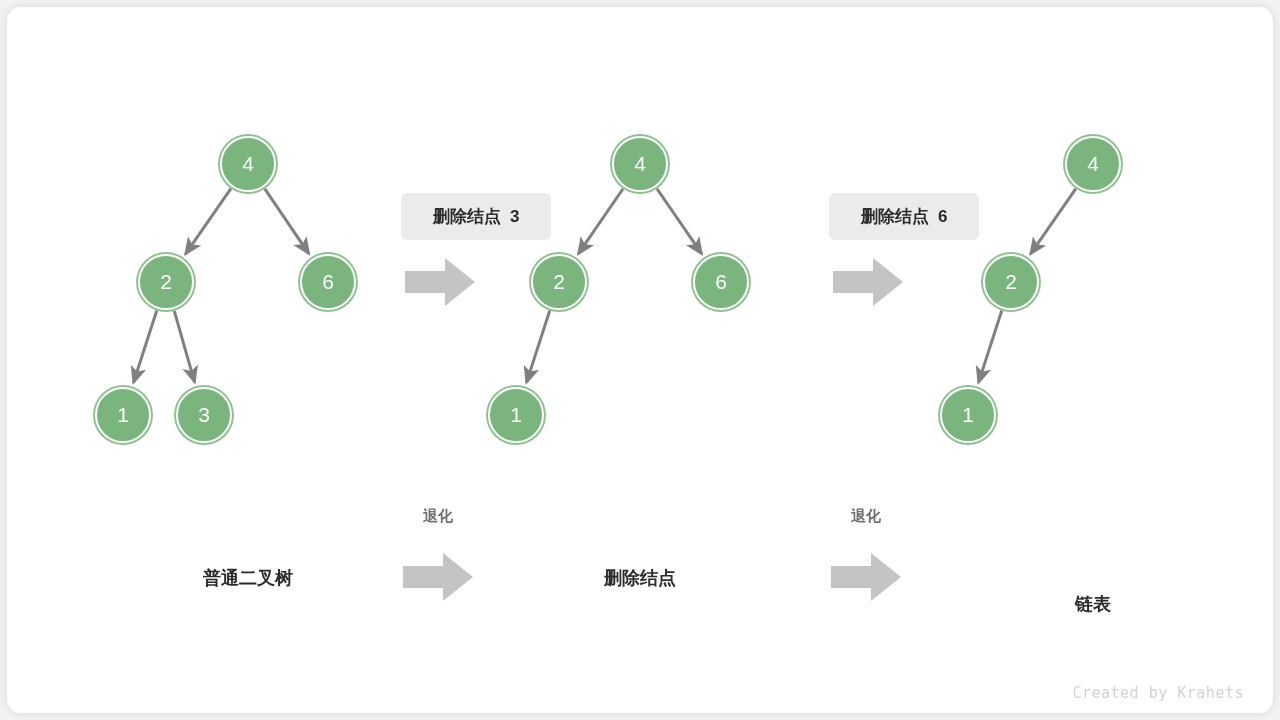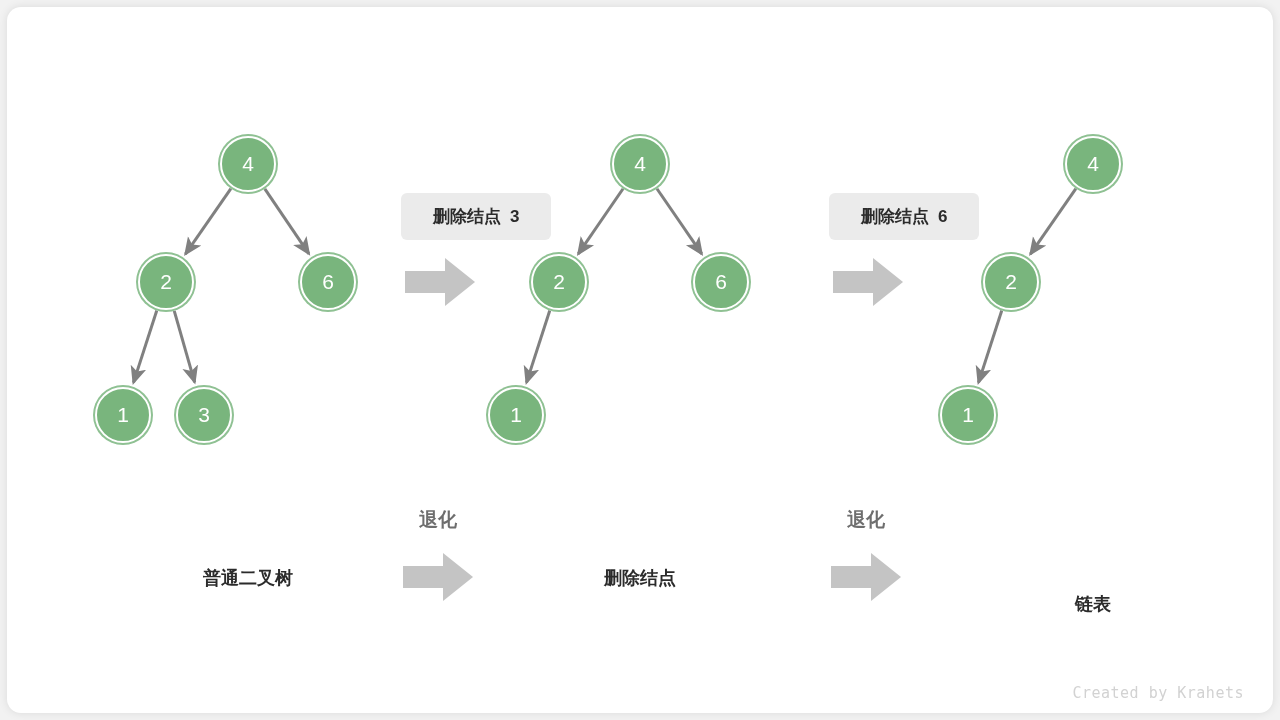--- a/index.html
+++ b/index.html
@@ -84,21 +84,21 @@
     color: #2b2b2b;
     font-size: 18px;
     font-weight: bold;
     white-space: nowrap;
     text-align: center;
     transform: translateX(-50%);
   }
   .degrade-label {
     position: absolute;
     color: #6e6e6e;
-    font-size: 19px;
+    font-size: 15px;
     font-weight: bold;
     white-space: nowrap;
     transform: translateX(-50%);
   }
   
   #watermark {
     position: absolute;
     right: 36px;
     bottom: 18px;
     color: #d2d2d2;

